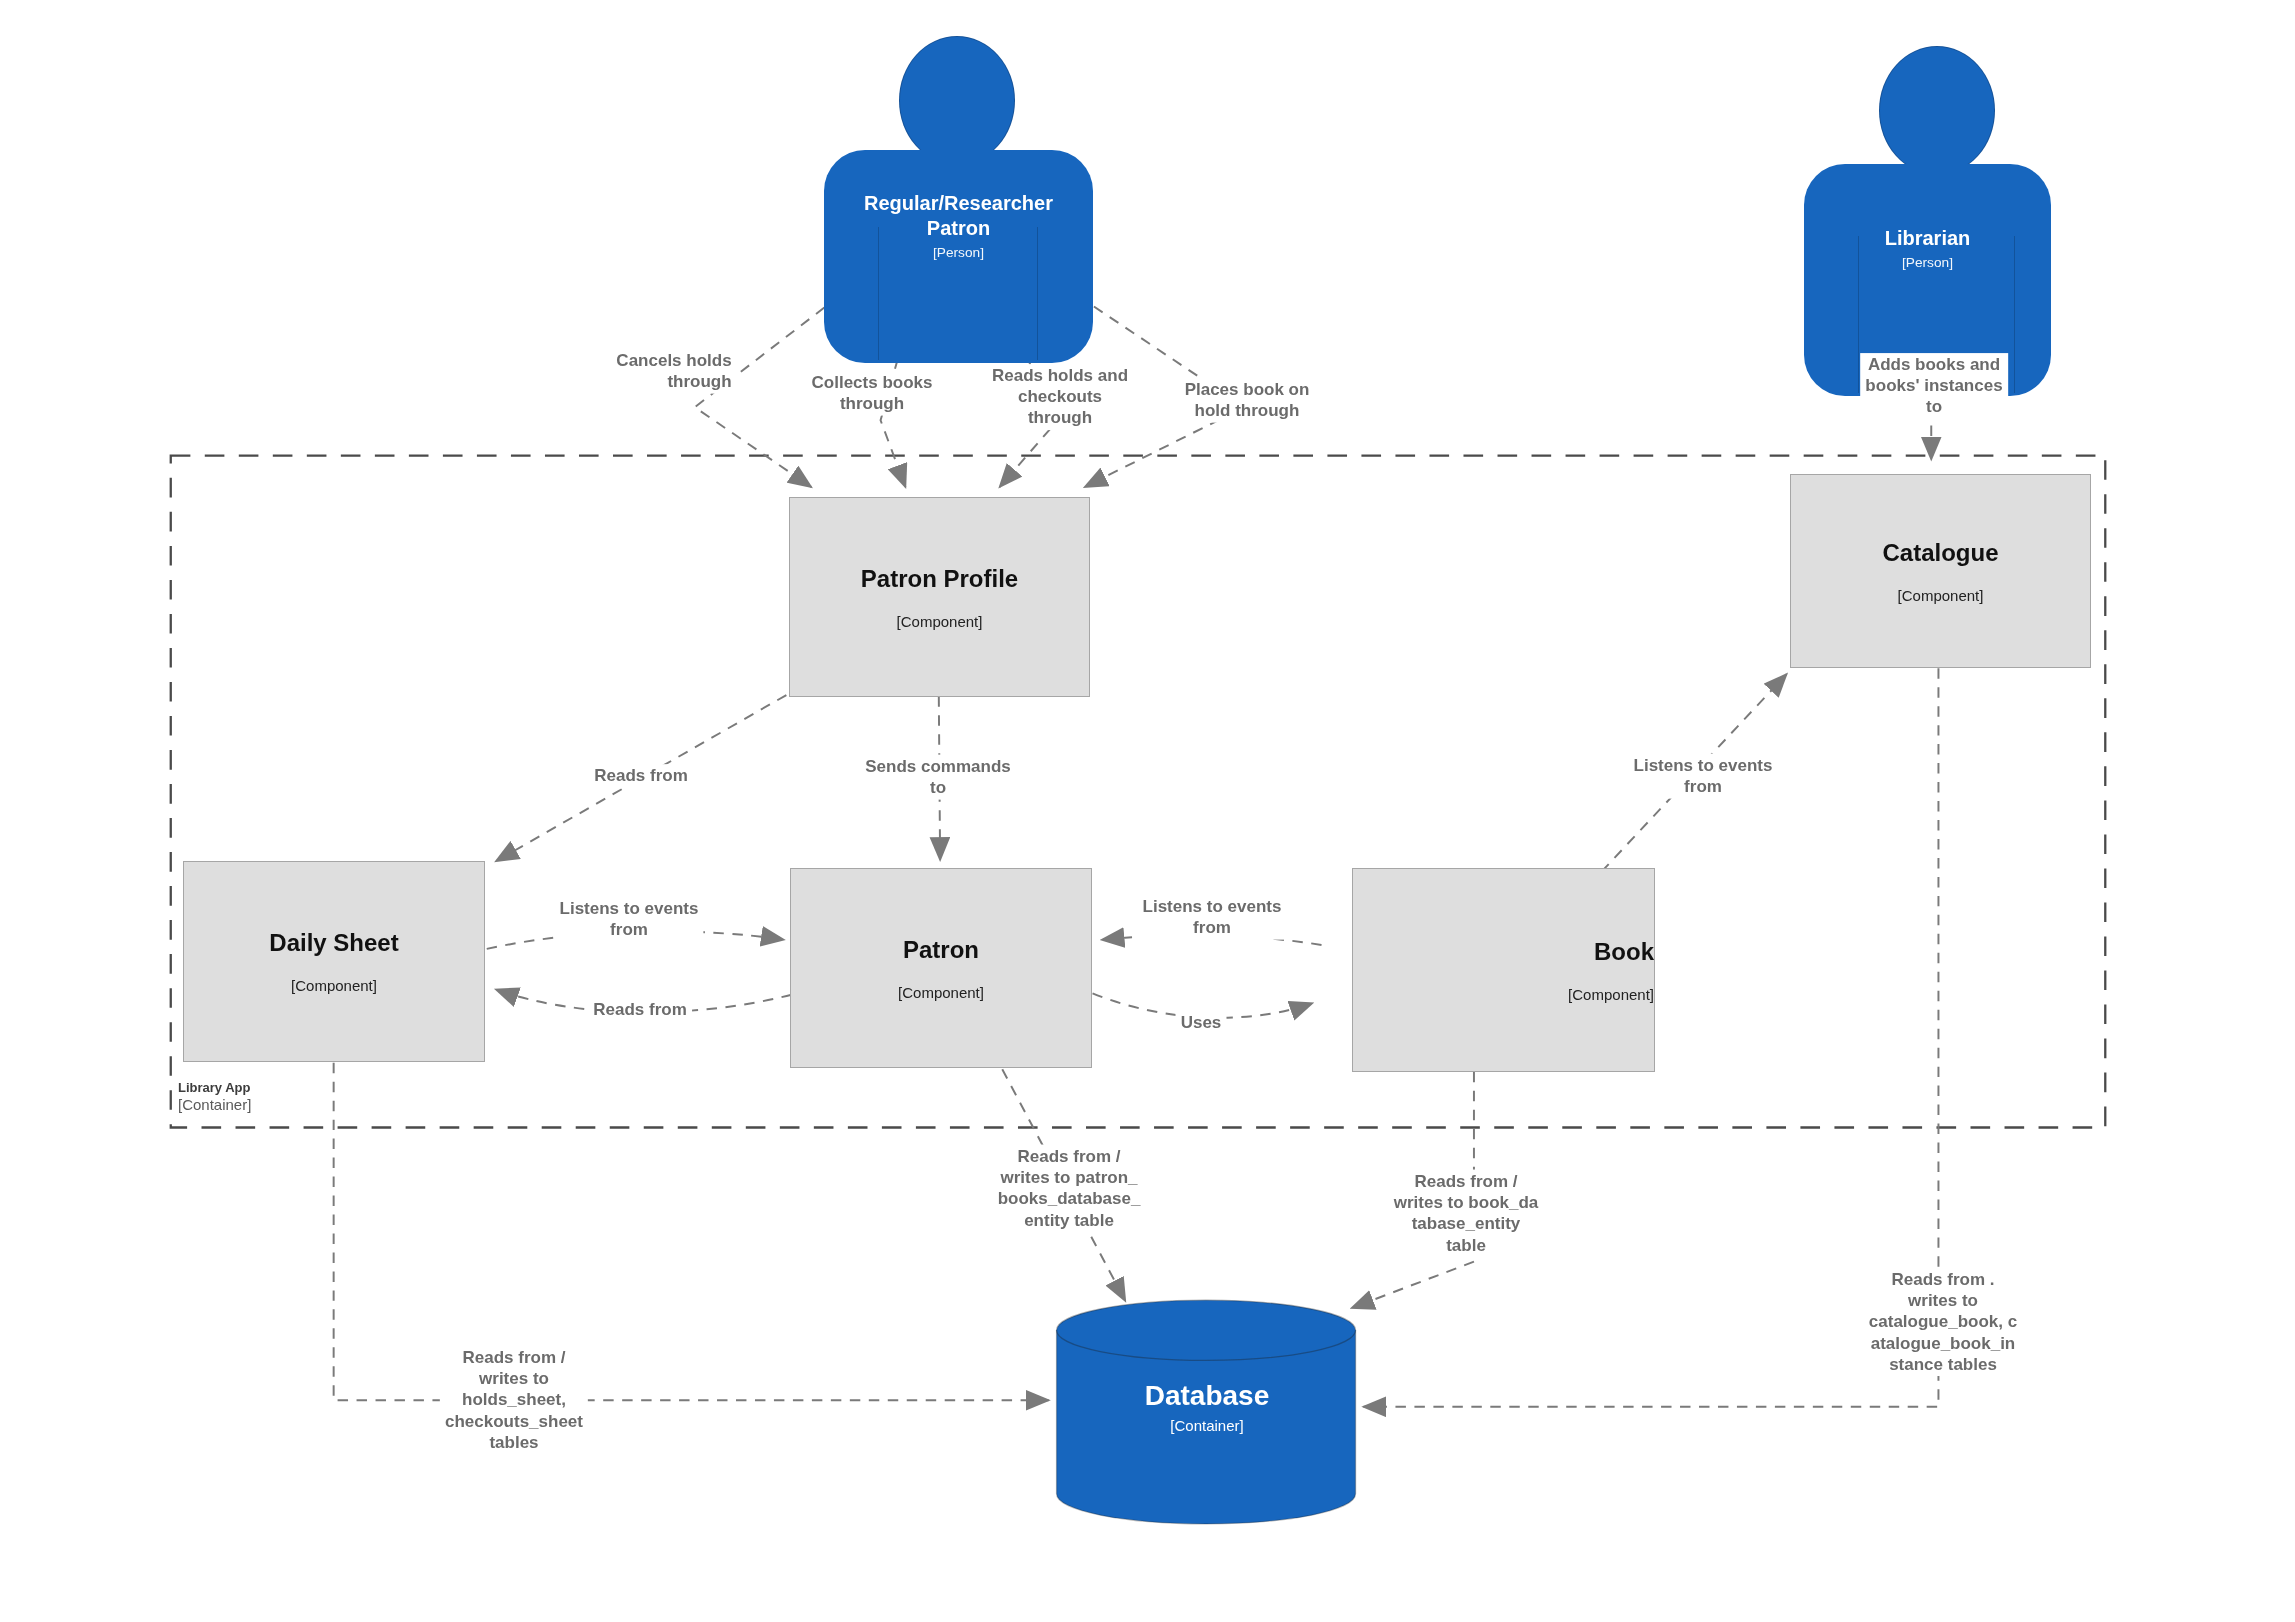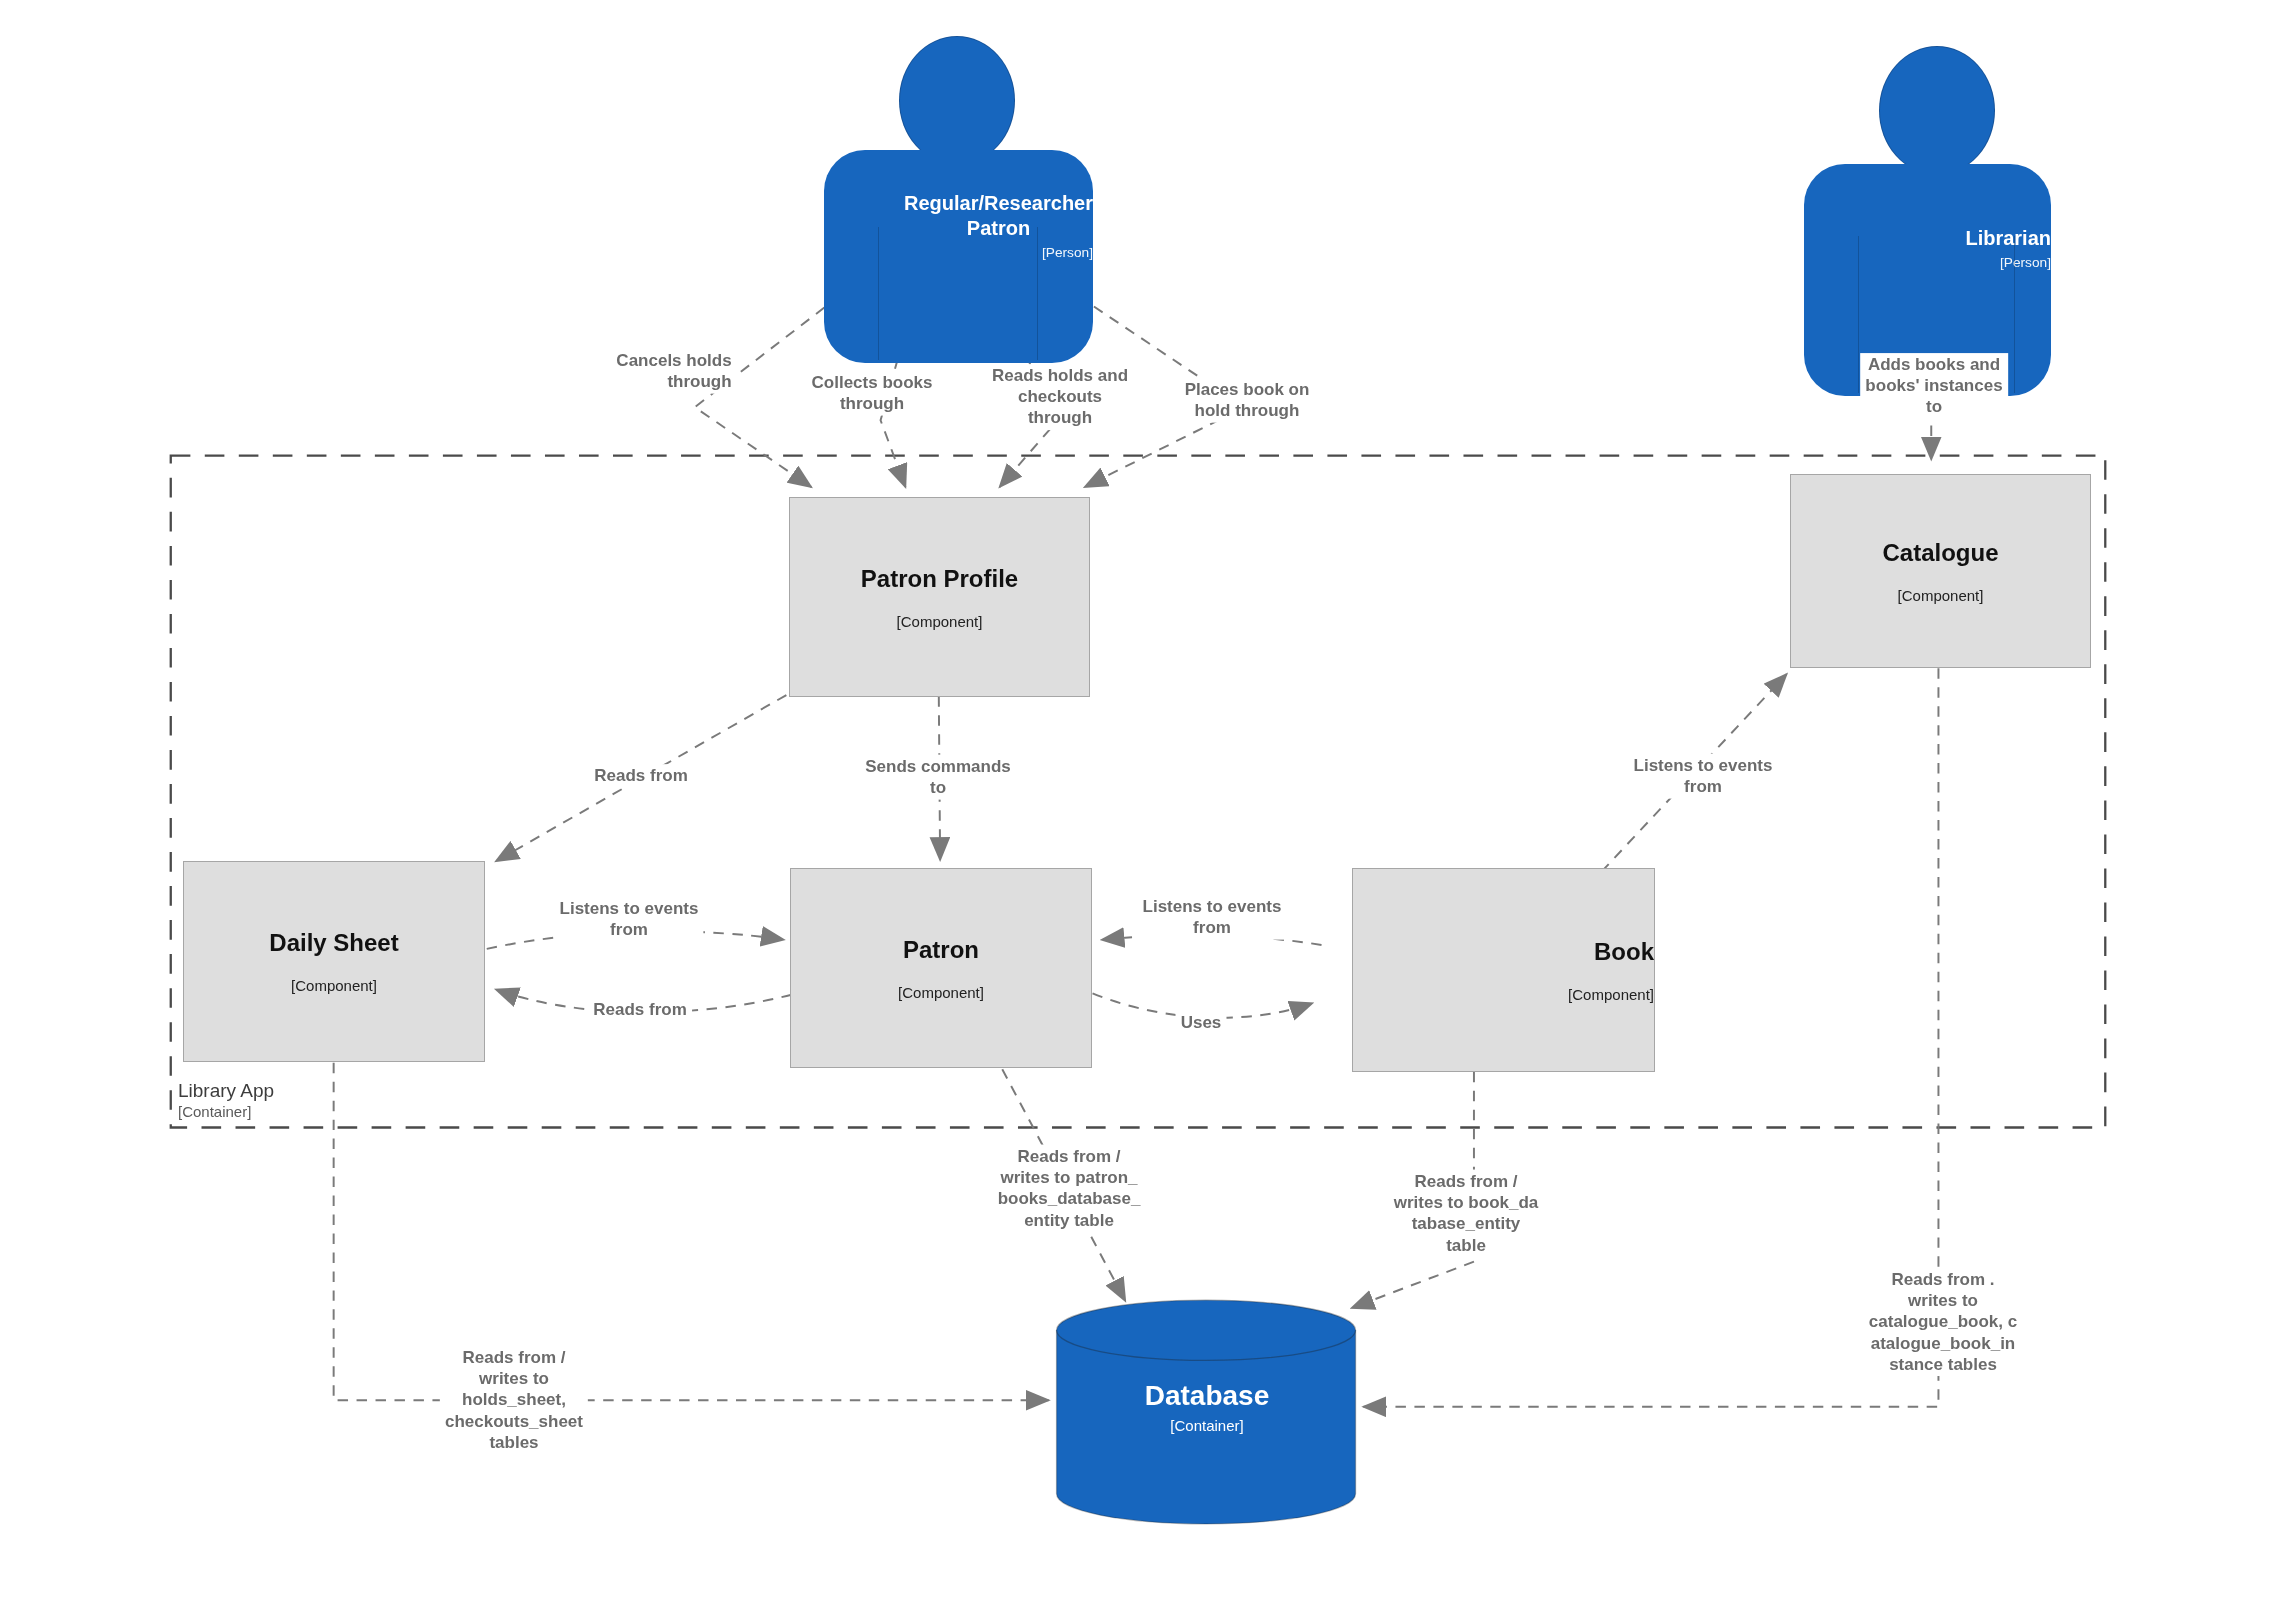--- a/index.html
+++ b/index.html
@@ -10,21 +10,21 @@
   .canvas{position:absolute;inset:0;}
   svg.edges{position:absolute;left:0;top:0;}
 
   
   .person-head{
     position:absolute;background:#1766BE;border:1.3px solid rgba(20,60,110,.45);
     border-radius:50%;z-index:1;
   }
   .person-body{
     position:absolute;background:#1766BE;border-radius:41px;z-index:2;
-    display:flex;flex-direction:column;align-items:flex-end;color:#ffffff;text-align:center;
+    display:flex;flex-direction:column;align-items:center;color:#ffffff;text-align:center;
   }
   .person-name{font-weight:bold;font-size:20px;line-height:1.25;white-space:pre-line;}
   .person-type{font-size:13.7px;margin-top:3.9px;opacity:.95;}
   .arm{position:absolute;width:1.3px;background:rgba(0,0,0,0.18);bottom:2.6px;}
 
   
   .component{
     position:absolute;background:#DEDEDE;border:1.3px solid #A6A6A6;z-index:2;
     display:flex;flex-direction:column;align-items:center;justify-content:center;
     text-align:center;color:#111111;
@@ -34,21 +34,21 @@
 
   
   .label{
     position:absolute;transform:translate(-50%,-50%);z-index:3;
     background:#ffffff;color:#6B6B6B;font-weight:bold;font-size:17px;
     line-height:1.24;text-align:center;white-space:pre-line;padding:1.3px 5.2px;
   }
 
   
   .boundary-label{position:absolute;z-index:3;text-align:left;}
-  .boundary-name{font-weight:normal;font-size:19px;color:#3D3D3D;}
+  .boundary-name{font-weight:bold;font-size:13px;color:#3D3D3D;}
   .boundary-type{font-size:15px;color:#5A5A5A;margin-top:1.3px;}
 
   
   .db-label{
     position:absolute;transform:translate(-50%,-50%);z-index:3;color:#ffffff;
     text-align:center;
   }
   .db-name{font-weight:bold;font-size:28px;}
   .db-type{font-size:15px;margin-top:4.6px;}
 </style>

